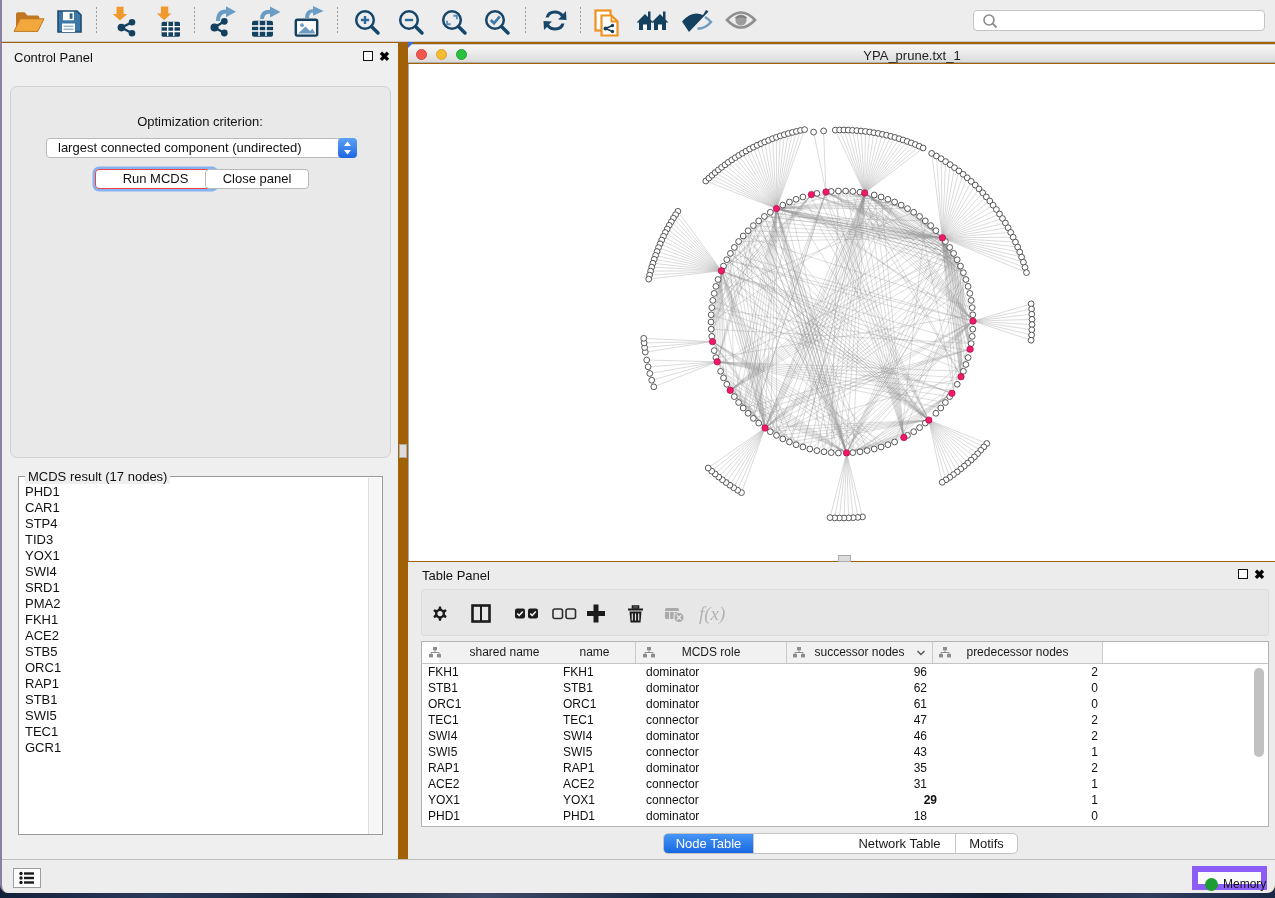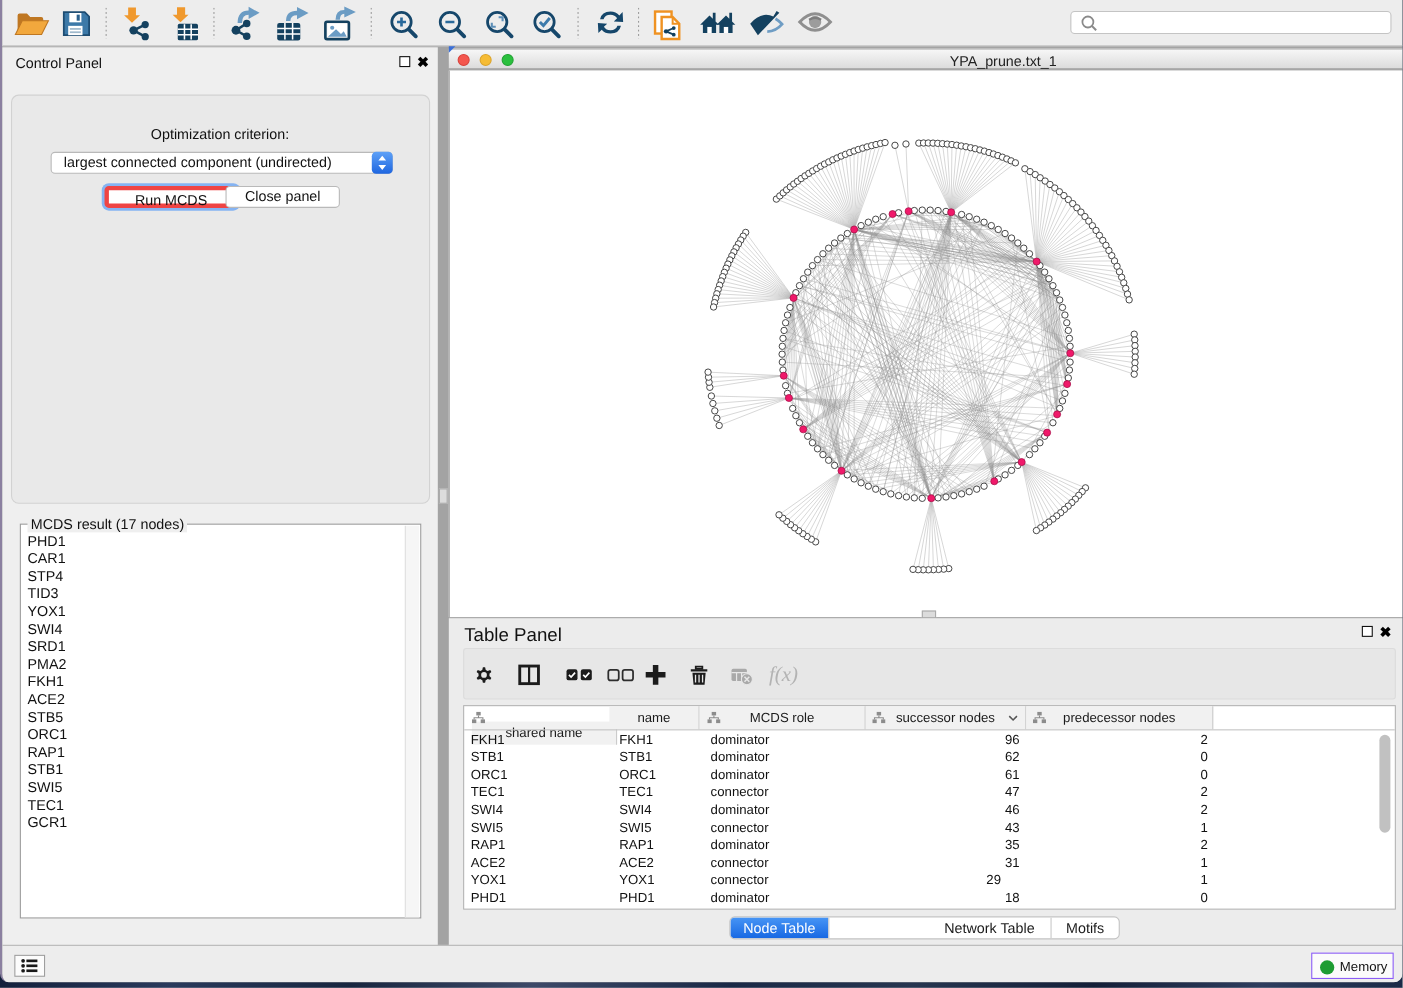--- a/index.html
+++ b/index.html
@@ -1,18 +1,18 @@
 <!DOCTYPE html>
 <html><head>
 <meta charset="utf-8">
 <style>
 * { margin:0; padding:0; box-sizing:border-box; }
 html,body { width:1275px; height:898px; overflow:hidden; }
 body { font-family:"Liberation Sans", sans-serif; position:relative; background:linear-gradient(90deg,#13203c 0%,#2a3a5c 12%,#18263f 25%,#3d4968 38%,#1a2946 52%,#273650 65%,#141f38 78%,#2e3d5e 90%,#1a2946 100%); }
-#app { position:absolute; left:0; top:0; width:1275px; height:893px; background:#a3a3a3;
+#app { position:absolute; left:0; top:0; width:1275px; height:893px; background:#a16207;
   border-left:2px solid #8b80a0; border-radius:0 0 8px 8px; overflow:hidden; }
 .abs { position:absolute; }
 
 #toolbar { position:absolute; left:0; top:0; width:1273px; height:42px; background:#ededed; border-bottom:1px solid #c9c9c9; }
 .tbi { position:absolute; top:4px; }
 .tsep { position:absolute; top:7px; width:1px; height:28px;
   background-image:linear-gradient(#9a9a9a 2px, transparent 2px); background-size:1px 4px; }
 #searchbox { position:absolute; left:971px; top:10px; width:292px; height:21px; background:#fff; border:1px solid #c4c4c4; border-radius:4px; }
 
 #cp { position:absolute; left:0px; top:43px; width:396px; height:816px; background:#efefef; }
@@ -20,51 +20,51 @@
 .float-ico { position:absolute; width:10px; height:10px; border:1.6px solid #111; background:#fff; }
 .close-x { position:absolute; font-size:13px; font-weight:bold; color:#000; line-height:10px; }
 #cp-tabs { position:absolute; left:77px; top:31px; height:20px; display:flex; border:1px solid #c3c3c3; border-radius:5px; background:#fff; overflow:hidden; z-index:3; }
 #cp-tabs .seg { height:100%; font-size:13px; font-weight:400; color:#1a1a1a; text-align:center; line-height:19px; border-right:1px solid #c9c9c9; }
 #cp-tabs .seg:last-child { border-right:none; }
 #cp-tabs .seg.sel { background:linear-gradient(#4795f5,#1768e3); color:#fff; }
 #cp-inner { position:absolute; left:8px; top:43px; width:381px; height:372px; background:#e9e9e9; border:1px solid #d2d2d2; border-radius:7px; }
 #optlabel { position:absolute; left:0; top:71px; width:100%; text-align:center; font-size:13px; color:#111; }
 #combo { position:absolute; left:44px; top:95px; width:311px; height:20px; background:#fff; border:1px solid #b9b9b9; border-radius:4px; font-size:13px; color:#111; line-height:18px; padding-left:11px; }
 #combo-cap { position:absolute; right:-1px; top:-1px; width:19px; height:20px; border-radius:4px; background:linear-gradient(#5ea1f7,#1e66e0); }
-#btn-run { position:absolute; left:93px; top:126px; width:121px; height:20px; background:#fff; border:4px solid #ef4444; border-radius:4px; box-shadow:0 0 0 2.5px #85b3f2; font-size:13px; color:#111; text-align:center; line-height:18px; }
+#btn-run { position:absolute; left:93px; top:126px; width:121px; height:20px; background:#fff; border:1px solid #ef4444; border-radius:4px; box-shadow:0 0 0 2.5px #85b3f2; font-size:13px; color:#111; text-align:center; line-height:18px; }
 #btn-close { position:absolute; left:203px; top:126px; width:104px; height:20px; background:#fff; border:1px solid #b9b9b9; border-radius:4px; font-size:13px; color:#111; text-align:center; line-height:18px; }
 #mcdsbox { position:absolute; left:16px; top:433px; width:365px; height:359px; background:#fff; border:1px solid #9b9b9b; }
 #mcdslabel { position:absolute; left:6px; top:-8px; background:#efefef; padding:0 3px; font-size:13px; color:#111; }
 #mcdslist { position:absolute; left:6px; top:7px; font-size:13px; color:#111; line-height:16px; }
 #mcdstrack { position:absolute; right:1px; top:1px; width:13px; height:356px; background:#f6f6f6; border-left:1px solid #e0e0e0; }
 
 #netframe { position:absolute; left:406px; top:44px; width:869px; height:517px; }
 #nettitle { position:absolute; left:0; top:0; width:869px; height:19px; background:linear-gradient(#f7f7f7,#dcdcdc); border-bottom:1px solid #b0b0b0; border-top:1px solid #cfcfcf; }
 .tl { position:absolute; top:3.5px; width:11px; height:11px; border-radius:50%; }
 #nettitletext { position:absolute; left:354px; top:3px; width:300px; text-align:center; font-size:13px; color:#222; }
 #netcanvas { position:absolute; left:0; top:20px; width:869px; height:497px; background:#fff; border-left:1px solid #adadad; }
 
 #tp { position:absolute; left:406px; top:562px; width:869px; height:297px; background:#ececec; }
-#tp-title { position:absolute; left:14px; top:6px; font-size:17px; color:#111; }
+#tp-title { position:absolute; left:14px; top:6px; font-size:13px; color:#111; }
 #tp-toolbar { position:absolute; left:13px; top:27px; width:848px; height:47px; background:#e7e7e7; border:1px solid #dcdcdc; border-radius:3px; }
 #tbl { position:absolute; left:13px; top:79px; width:848px; height:186px; background:#fff; border:1px solid #b3b3b3; }
 .hcell { position:absolute; top:0; height:21px; background:#f1f1f1; border-right:1px solid #cbcbcb; font-size:12px; color:#1a1a1a; text-align:center; line-height:21px; }
 #hrow-line { position:absolute; left:0; top:21px; width:846px; height:1px; background:#c4c4c4; }
 .trow { position:absolute; left:0; width:846px; height:16px; font-size:12px; color:#111; }
 .trow span { position:absolute; top:1px; }
 .num { text-align:right; }
 #tbl-thumb { position:absolute; left:832px; top:26px; width:10px; height:89px; background:#c1c1c1; border-radius:5px; }
 #tp-tabs { position:absolute; left:255px; top:271px; height:21px; display:flex; border:1px solid #c3c3c3; border-radius:5px; background:#fff; overflow:hidden; }
 #tp-tabs .seg { height:100%; font-size:13px; color:#1a1a1a; text-align:center; line-height:20px; border-right:1px solid #c9c9c9; }
 #tp-tabs .seg:last-child { border-right:none; }
 #tp-tabs .seg.sel { background:linear-gradient(#4795f5,#1768e3); color:#fff; }
 
 #statusbar { position:absolute; left:0; top:859px; width:1273px; height:34px; background:#ededed; border-top:1px solid #bdbdbd; }
 #listbtn { position:absolute; left:11px; top:8px; width:28px; height:20px; background:#fcfcfc; border:1px solid #9e9e9e; }
-#membtn { position:absolute; left:1190px; top:6px; width:75px; height:24px; background:#fbfbfb; border:1px solid #8b5cf6; font-size:12px; color:#111; }
+#membtn { position:absolute; left:1190px; top:6px; width:75px; height:24px; background:#fbfbfb; border:6px solid #8b5cf6; font-size:12px; color:#111; }
 #memdot { position:absolute; left:7px; top:5.5px; width:13px; height:13px; border-radius:50%; background:#1d9c32; }
 #memtxt { position:absolute; left:25px; top:5px; }
 .splitthumb { position:absolute; background:#dcdcdc; border:1px solid #ababab; }
 svg { display:block; }
 </style>
 </head>
 <body>
 <div id="app">
   <div id="toolbar">
     <svg class="tbi" style="left:9px;" width="35" height="35" viewBox="0 0 35 35">
@@ -1016,21 +1016,21 @@
       </g>
       <g>
         <rect x="237" y="6" width="14" height="11" rx="1.5" fill="#a9a9a9"></rect>
         <path d="M237 9.5 h14 M241.6 9.5 v7.5 M246.2 9.5 v7.5" stroke="#e7e7e7" stroke-width="1.1"></path>
         <circle cx="251" cy="15.5" r="5" fill="#a9a9a9" stroke="#e7e7e7" stroke-width="1"></circle>
         <path d="M248.8 13.3 l4.4 4.4 M253.2 13.3 l-4.4 4.4" stroke="#e7e7e7" stroke-width="1.4"></path>
       </g>
       <text x="271" y="17.5" font-family="Liberation Serif, serif" font-style="italic" font-size="19" fill="#b3b3b3">f(x)</text>
     </svg>
     <div id="tbl">
-      <div class="hcell" style="left:7px; width:132px;margin-top:14px;">shared name</div>
+      <div class="hcell" style="left:17px; width:132px;">shared name</div>
       <div class="hcell" style="left:132px; width:82px;">name</div>
       <div class="hcell" style="left:214px; width:151px;">MCDS role</div>
       <div class="hcell" style="left:365px; width:146px;">successor nodes</div>
       <svg class="abs" style="left:494px; top:7px;" width="10" height="8" viewBox="0 0 10 8">
           <path d="M1.5 2 L5 5.5 L8.5 2" stroke="#555" stroke-width="1.4" fill="none"></path>
         </svg>
       <div class="hcell" style="left:511px; width:170px;">predecessor nodes</div>
       <svg class="abs" style="left:7px; top:5px;" width="12" height="11" viewBox="0 0 12 11">
           <g fill="#8c8c8c">
             <rect x="4" y="0" width="4" height="3.4"></rect>
@@ -1117,21 +1117,21 @@
           <span style="left:6px;">ACE2</span>
           <span style="left:141px;">ACE2</span>
           <span style="left:224px;">connector</span>
           <span class="num" style="right:341px;text-align:right;">31</span>
           <span class="num" style="right:170px;">1</span>
         </div>
       <div class="trow" style="top:150px;">
           <span style="left:6px;">YOX1</span>
           <span style="left:141px;">YOX1</span>
           <span style="left:224px;">connector</span>
-          <span class="num" style="right:358px;">29</span>
+          <span class="num" style="right:331px;font-weight:bold;">29</span>
           <span class="num" style="right:170px;">1</span>
         </div>
       <div class="trow" style="top:166px;">
           <span style="left:6px;">PHD1</span>
           <span style="left:141px;">PHD1</span>
           <span style="left:224px;">dominator</span>
           <span class="num" style="right:341px;text-align:center;">18</span>
           <span class="num" style="right:170px;">0</span>
         </div>
       <div id="tbl-thumb"></div>

